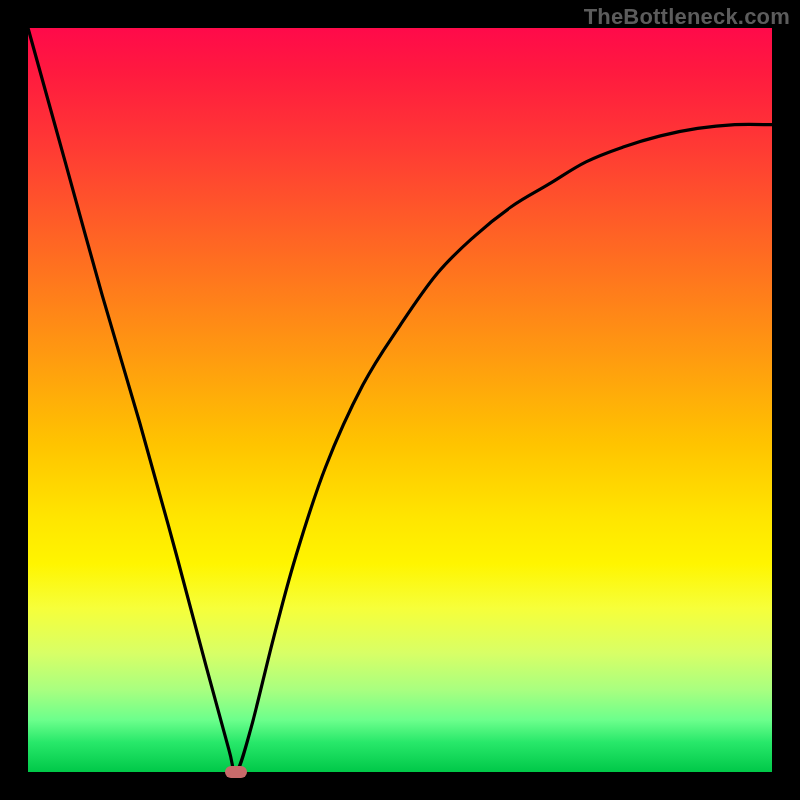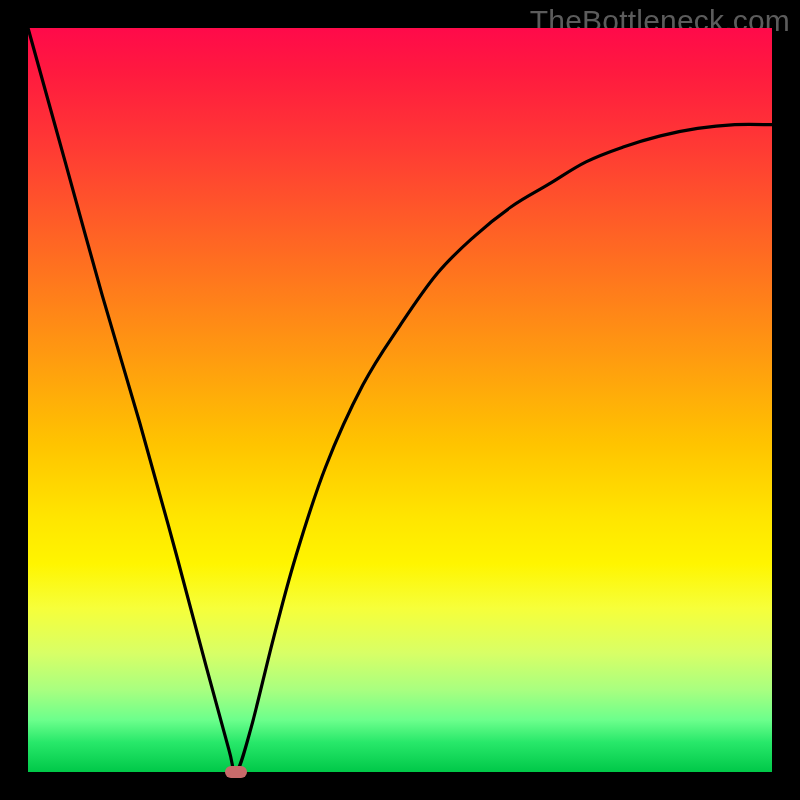--- a/index.html
+++ b/index.html
@@ -42,22 +42,22 @@
       #6cff8c 93%,
       #28e86a 96%,
       #00c848 100%
     );
   }
   .watermark {
     position: absolute;
     top: 4px;
     right: 10px;
     color: #5c5c5c;
-    font-size: 30px;
-    font-weight: 400;
+    font-size: 22px;
+    font-weight: 700;
     letter-spacing: 0.2px;
     user-select: none;
   }
   svg.curve {
     position: absolute;
     left: 0;
     top: 0;
     width: 744px;
     height: 744px;
     overflow: visible;

